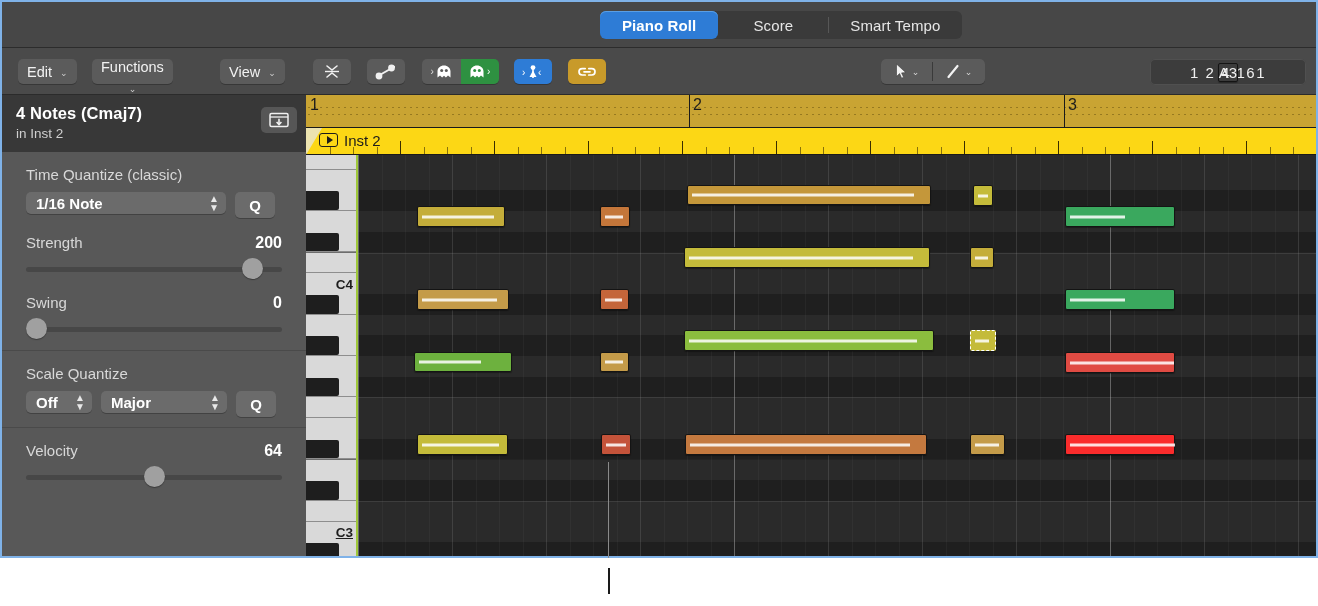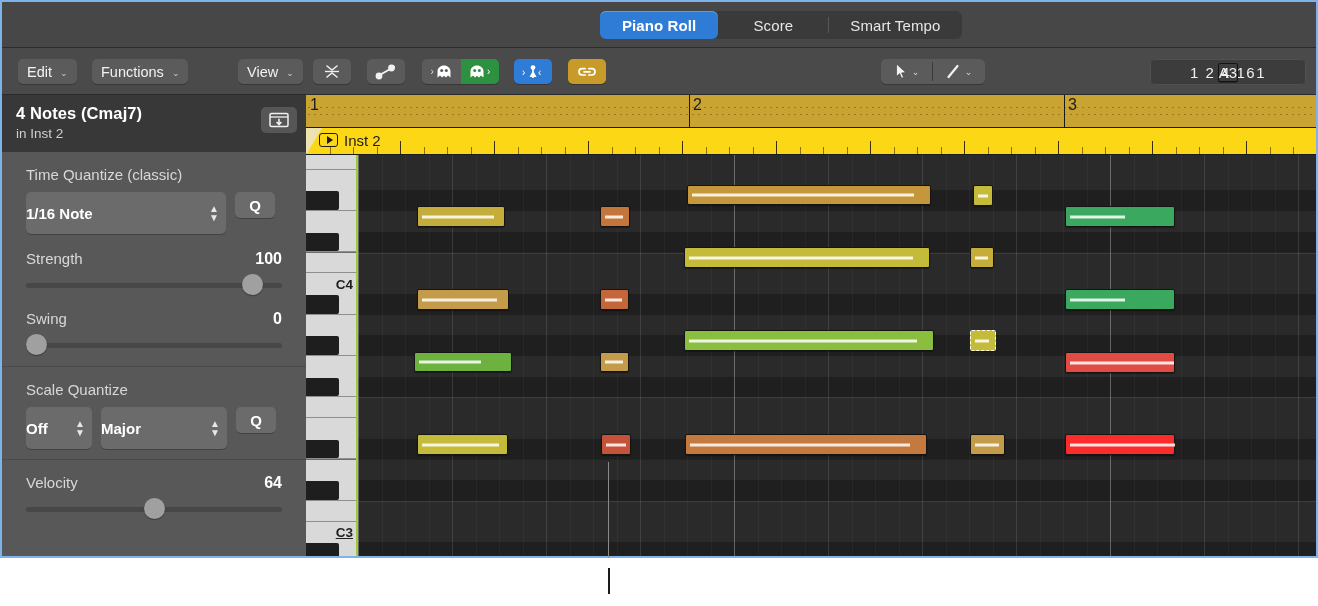--- a/index.html
+++ b/index.html
@@ -54,22 +54,22 @@
   }
   .menubtn {
     position: absolute; top: 11px; height: 25px;
     background: #5b5b5b; border-radius: 5px;
     display: flex; align-items: center; gap: 8px;
     padding: 0 9px; color: #f2f2f2; font-size: 14.5px;
     box-shadow: 0 1px 0 rgba(0,0,0,.25);
   }
   .menubtn .chev { font-size: 9px; color: #cfcfcf; transform: translateY(1px); }
   #btn-edit { left: 16px; }
-  #btn-functions { left: 90px; }
-  #btn-view { left: 236px; }
+  #btn-functions { left: 90px; flex-direction: column; }
+  #btn-view { left: 218px; }
 
   .iconbtn {
     position: absolute; top: 11px; height: 25px; width: 38px;
     background: #5b5b5b; border-radius: 5px;
     display: flex; align-items: center; justify-content: center;
     box-shadow: 0 1px 0 rgba(0,0,0,.25);
   }
   #btn-collapse { left: 311px; }
   #btn-velocity-tool { left: 365px; }
   .ghostgroup {
@@ -125,23 +125,23 @@
   }
 
   .insp-body { padding: 0 0 0 0; }
   .insp-section { padding: 14px 24px 10px 24px; }
   .sec-divider { height: 1px; background: #4a4a4a; margin: 0; }
   .insp-label { color: #d8d8d8; font-size: 15px; }
   .row-between { display: flex; align-items: baseline; justify-content: space-between; }
   .value { color: #ffffff; font-size: 16px; font-weight: bold; }
 
   .popup {
-    height: 42px; background: #6b6b6b; border-radius: 5px;
+    height: 22px; background: #6b6b6b; border-radius: 5px;
     display: flex; align-items: center; justify-content: space-between;
-    padding: 0 7px 0 0; color: #fff; font-size: 15px; font-weight: bold;
+    padding: 0 7px 0 10px; color: #fff; font-size: 15px; font-weight: bold;
     box-shadow: 0 1px 0 rgba(0,0,0,.25);
   }
   .popup .steppers { font-size: 10px; line-height: 9px; color: #e8e8e8; text-align: center; }
   .qbtn {
     width: 40px; height: 26px; background: #6b6b6b; border-radius: 5px;
     display: flex; align-items: center; justify-content: center;
     color: #fff; font-size: 15px; font-weight: bold;
     box-shadow: 0 1px 0 rgba(0,0,0,.25);
   }
   .ctrlrow { display: flex; gap: 9px; margin-top: 9px; }
@@ -386,21 +386,21 @@
               <span>1/16 Note</span>
               <span class="steppers">▲<br>▼</span>
             </div>
             <div class="qbtn">
               <span>Q</span>
             </div>
           </div>
 
           <div class="row-between" style="margin-top:16px;">
             <span class="insp-label">Strength</span>
-            <span class="value">100</span>
+            <span class="value">200</span>
           </div>
           <div class="slider">
             <div class="track"></div>
             <div class="knob" id="knob-strength" style="left: 216.2px;"></div>
           </div>
 
           <div class="row-between" style="margin-top:14px;">
             <span class="insp-label">Swing</span>
             <span class="value">0</span>
           </div>

